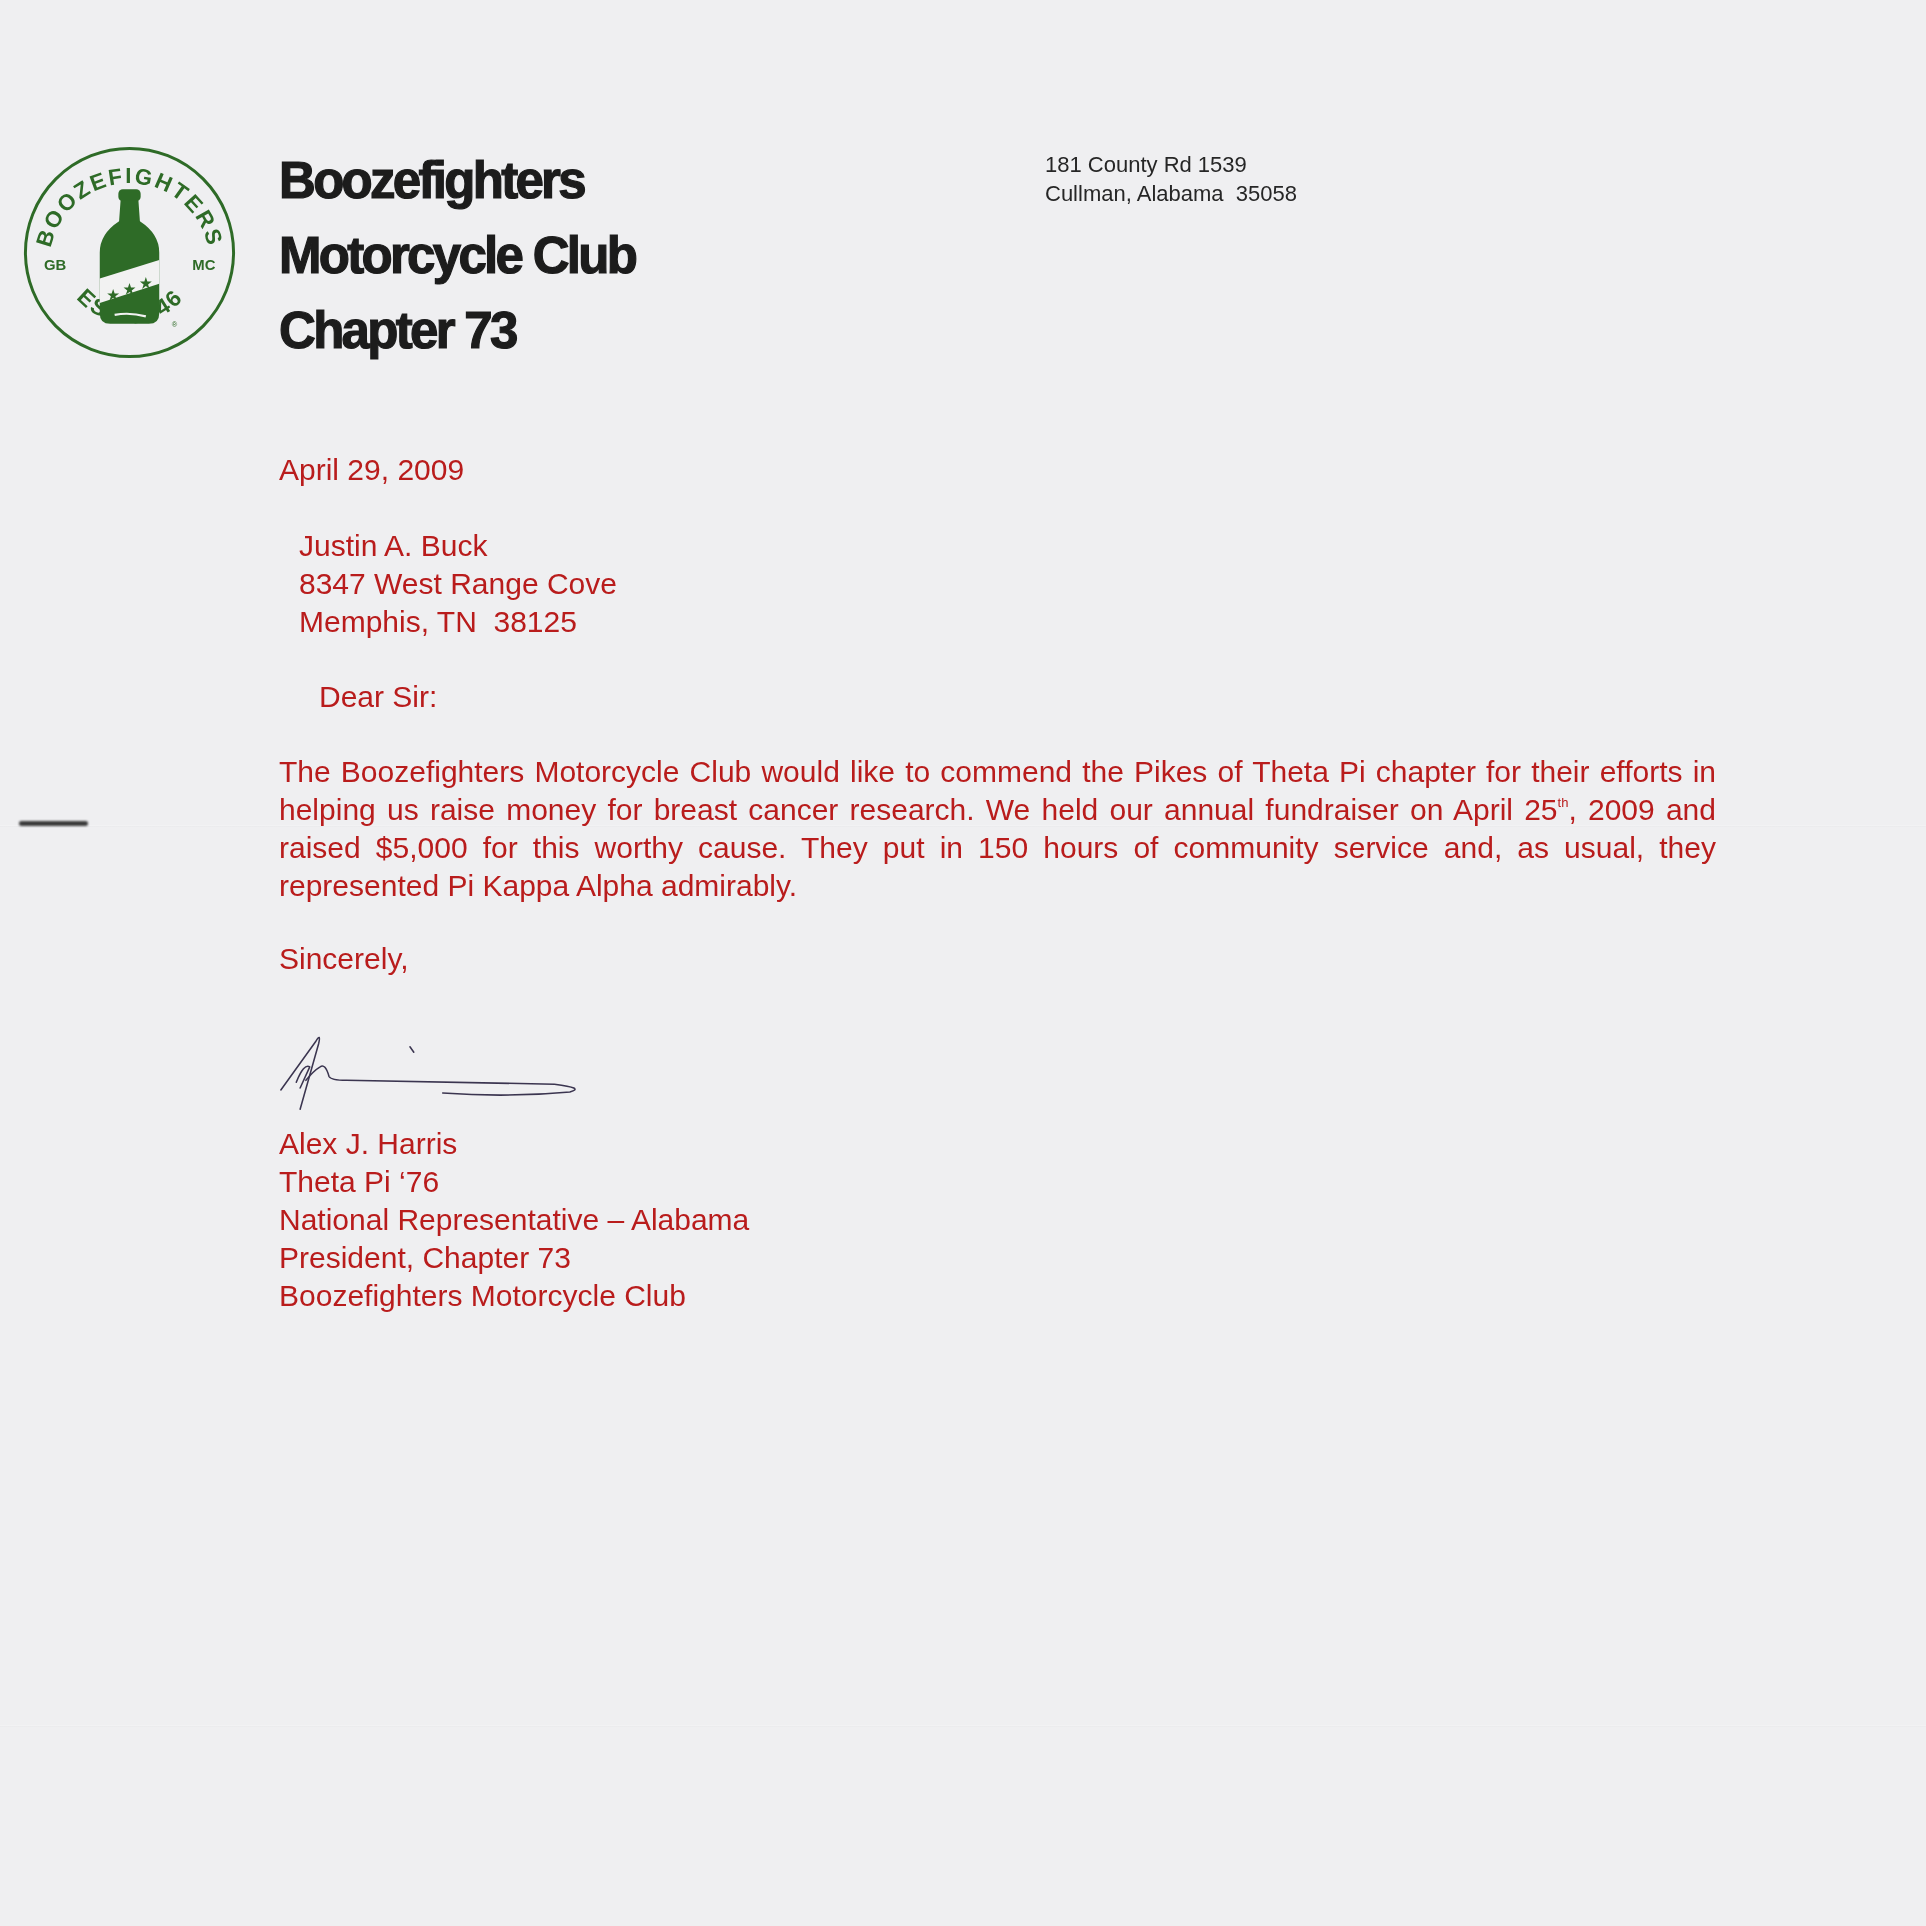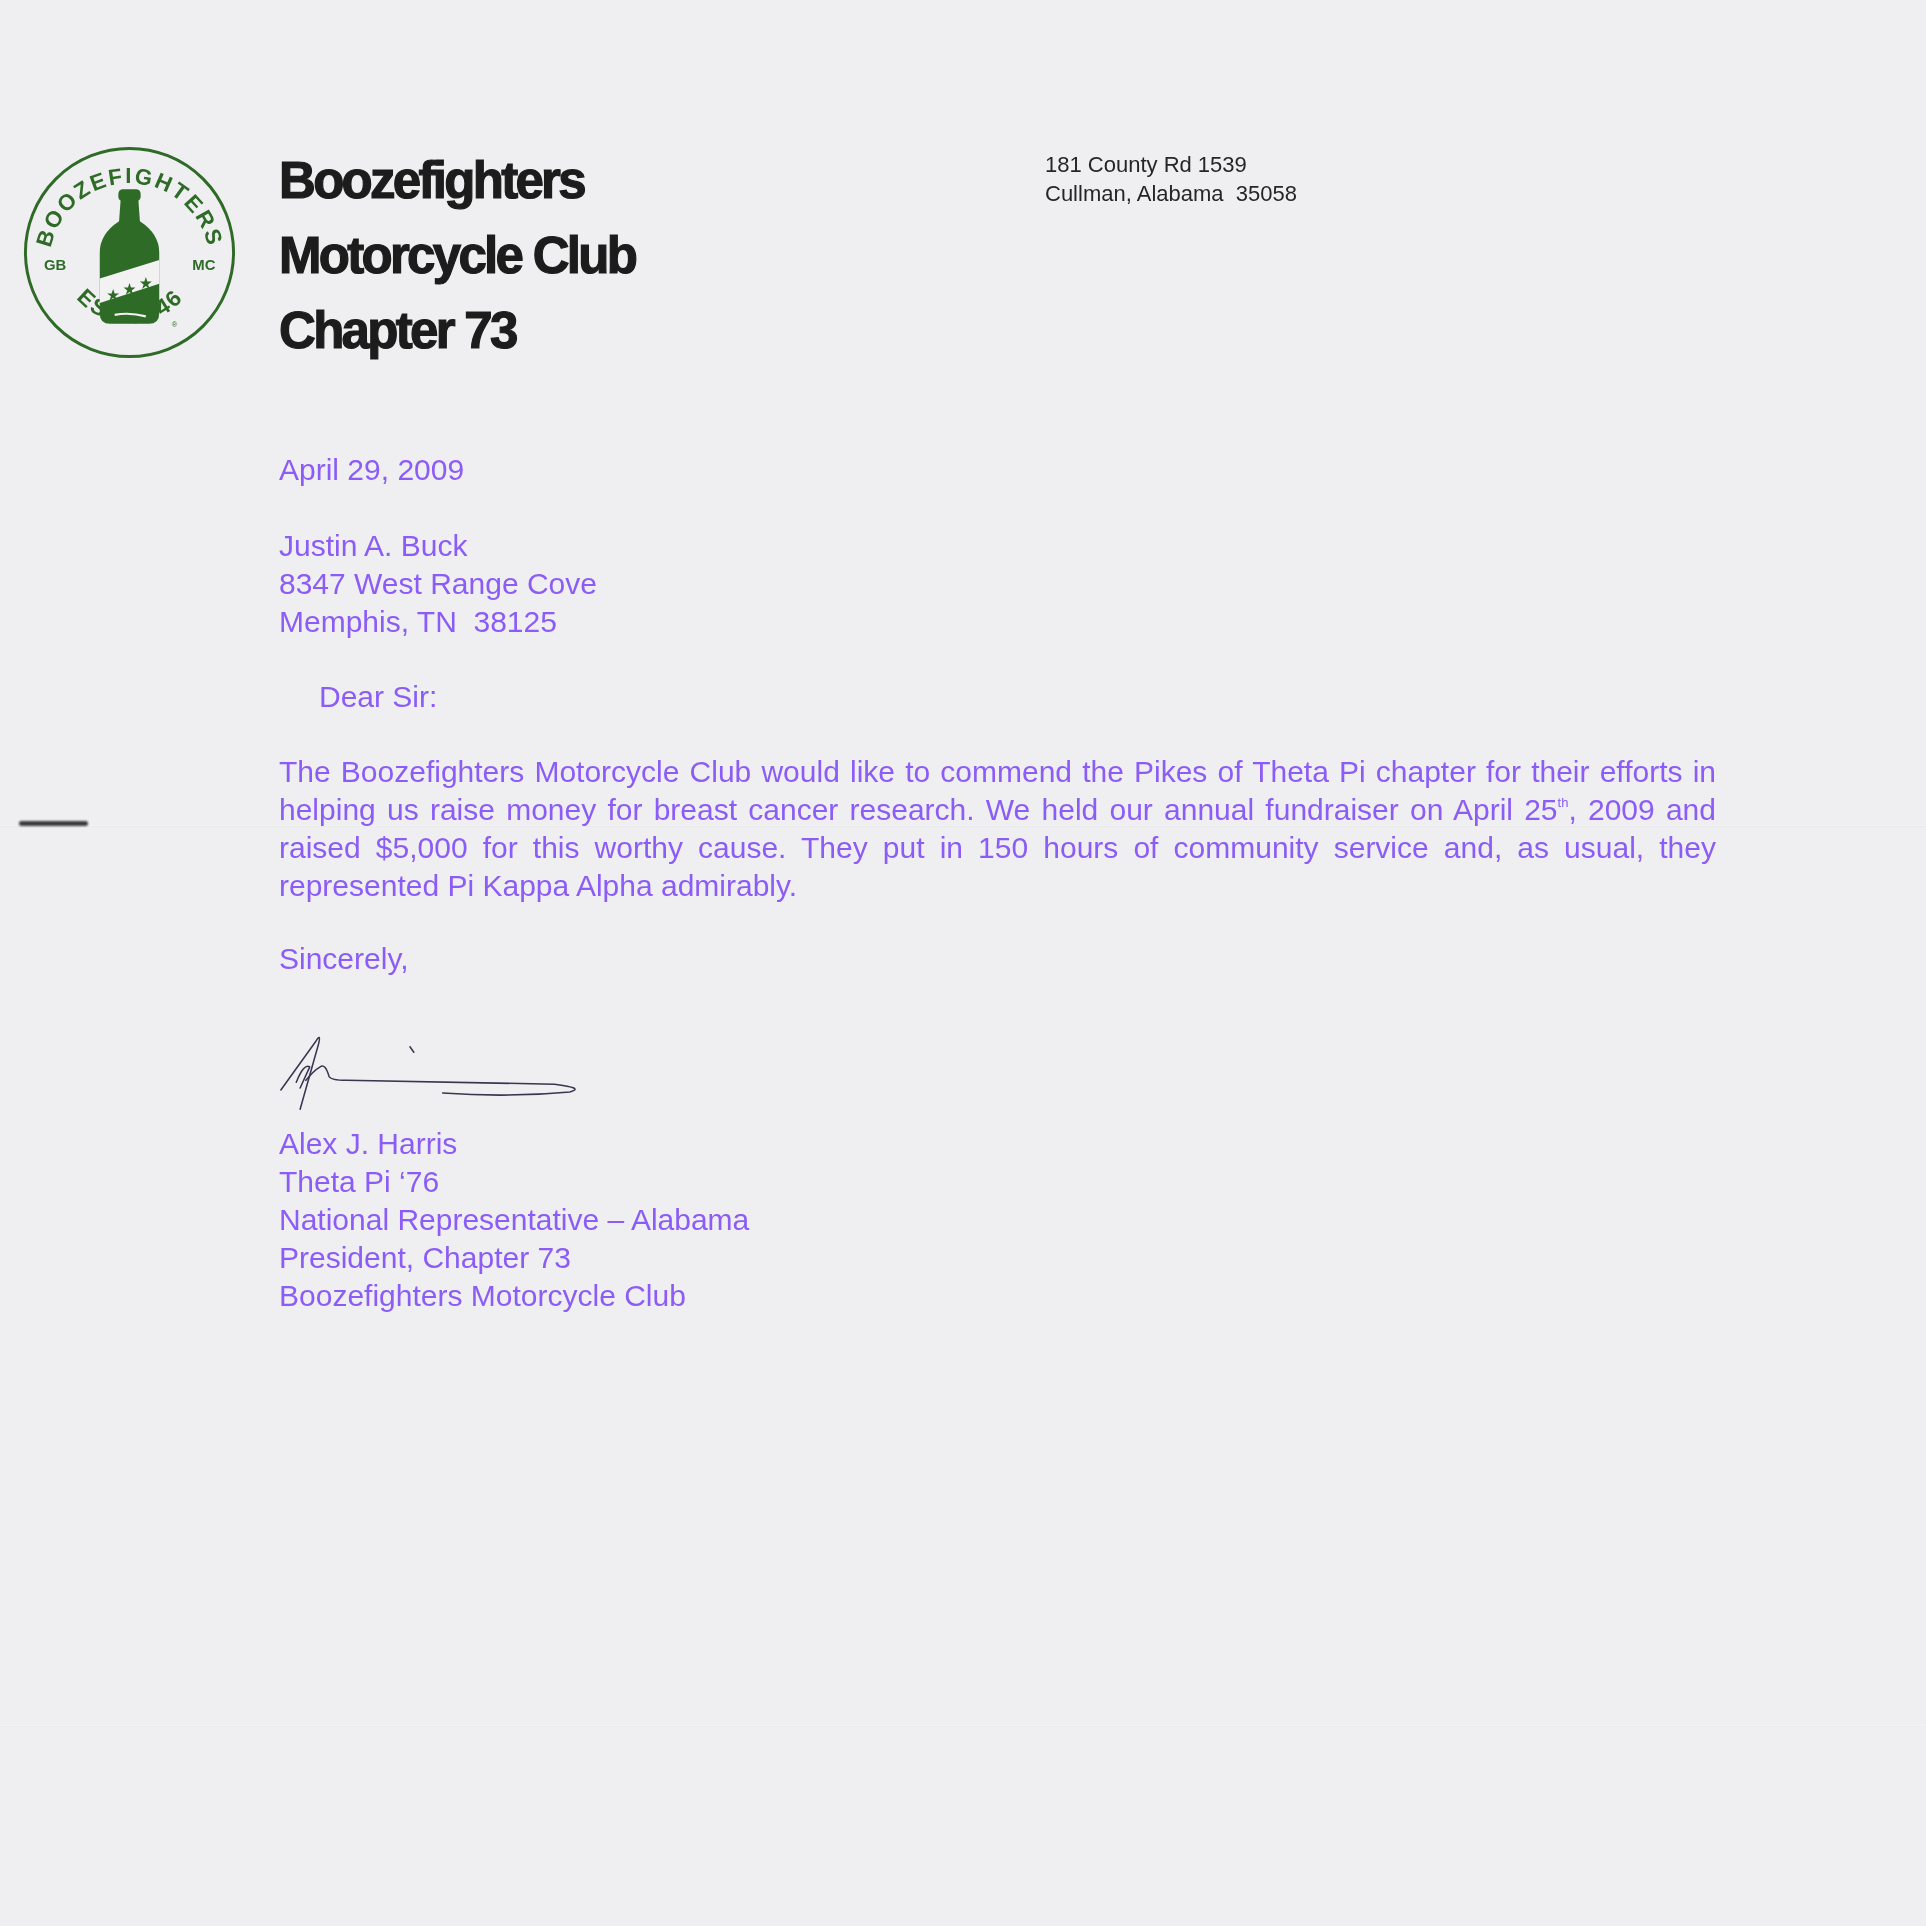--- a/index.html
+++ b/index.html
@@ -18,24 +18,24 @@
     font-weight: 900; font-size: 51px; line-height: 75px;
     letter-spacing: -2.7px; color: #1c1c1c;
     -webkit-text-stroke: 1.2px #1c1c1c;
   }
   .org-name div { white-space: nowrap; }
   .address {
     left: 997px; top: 151px;
     font-size: 22px; line-height: 28.5px; color: #262626; margin-left: 48px;
   }
   .address div { white-space: pre; }
-  .body-text { font-size: 30px; line-height: 38px; color: #8b5cf6; }
+  .body-text { font-size: 30px; line-height: 38px; color: #b91c1c; }
   .date { left: 279px; top: 451px; }
   .recipient { left: 279px; top: 527px; }
-  .recipient div { white-space: pre; }
+  .recipient div { white-space: pre; margin-left: 20px; }
   .salutation { left: 279px; top: 678px; margin-left: 40px; }
   .paragraph {
     left: 279px; top: 753px; width: 1437px;
     text-align: justify; text-align-last: left;
   }
   .paragraph sup { font-size: 13px; line-height: 0; vertical-align: 13px; }
   .closing { left: 279px; top: 940px; }
   .signature { left: 277px; top: 1005px; width: 316px; height: 116px; }
   .signer { left: 279px; top: 1125px; }
   .signer div { white-space: pre; }

